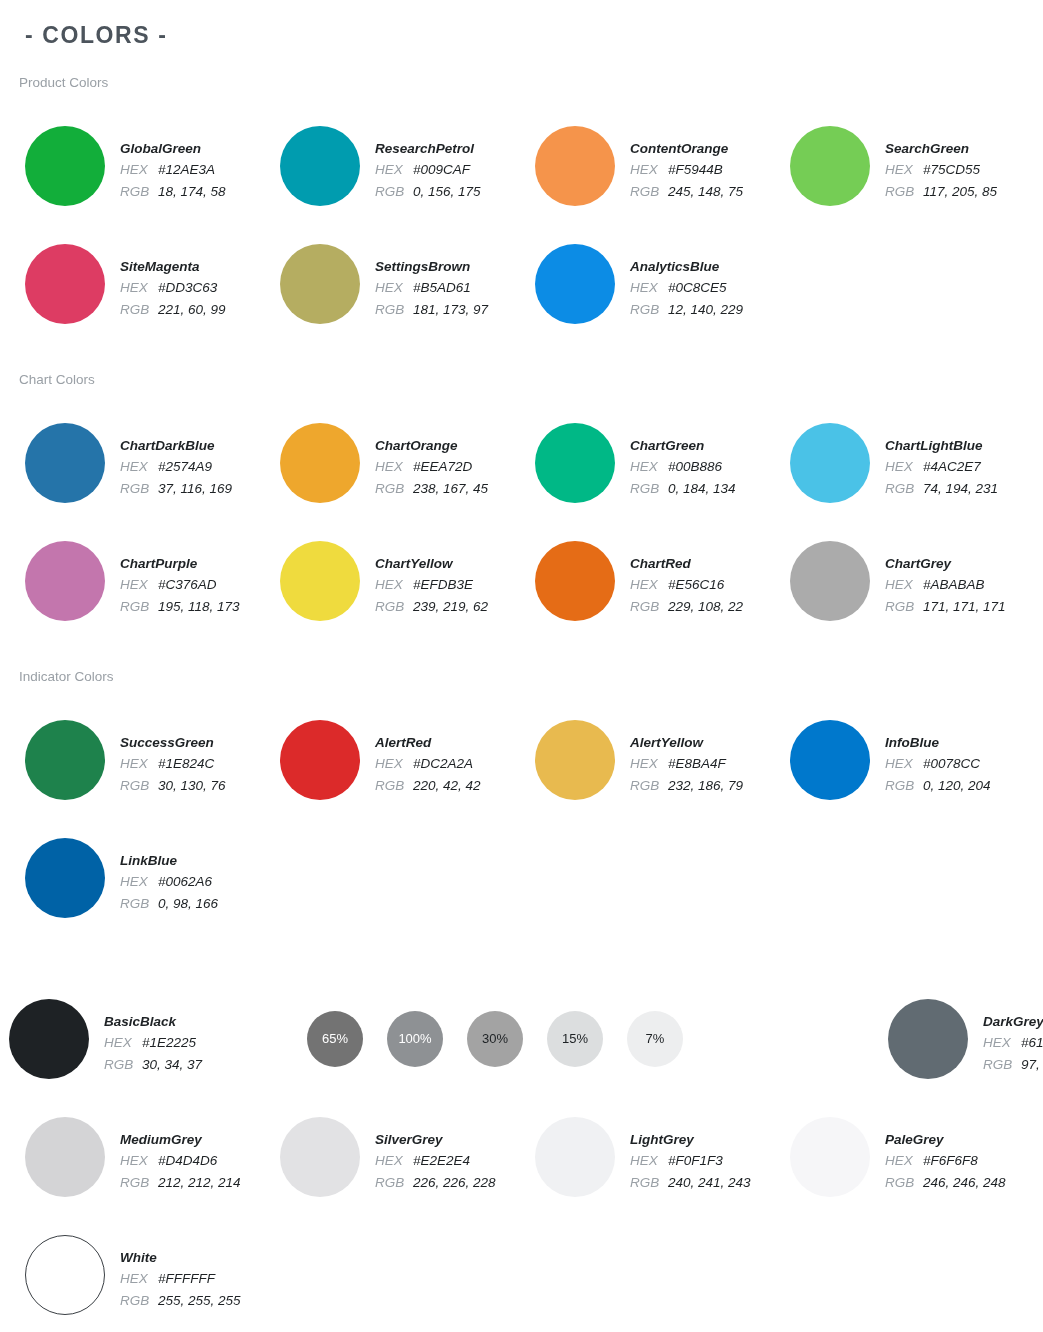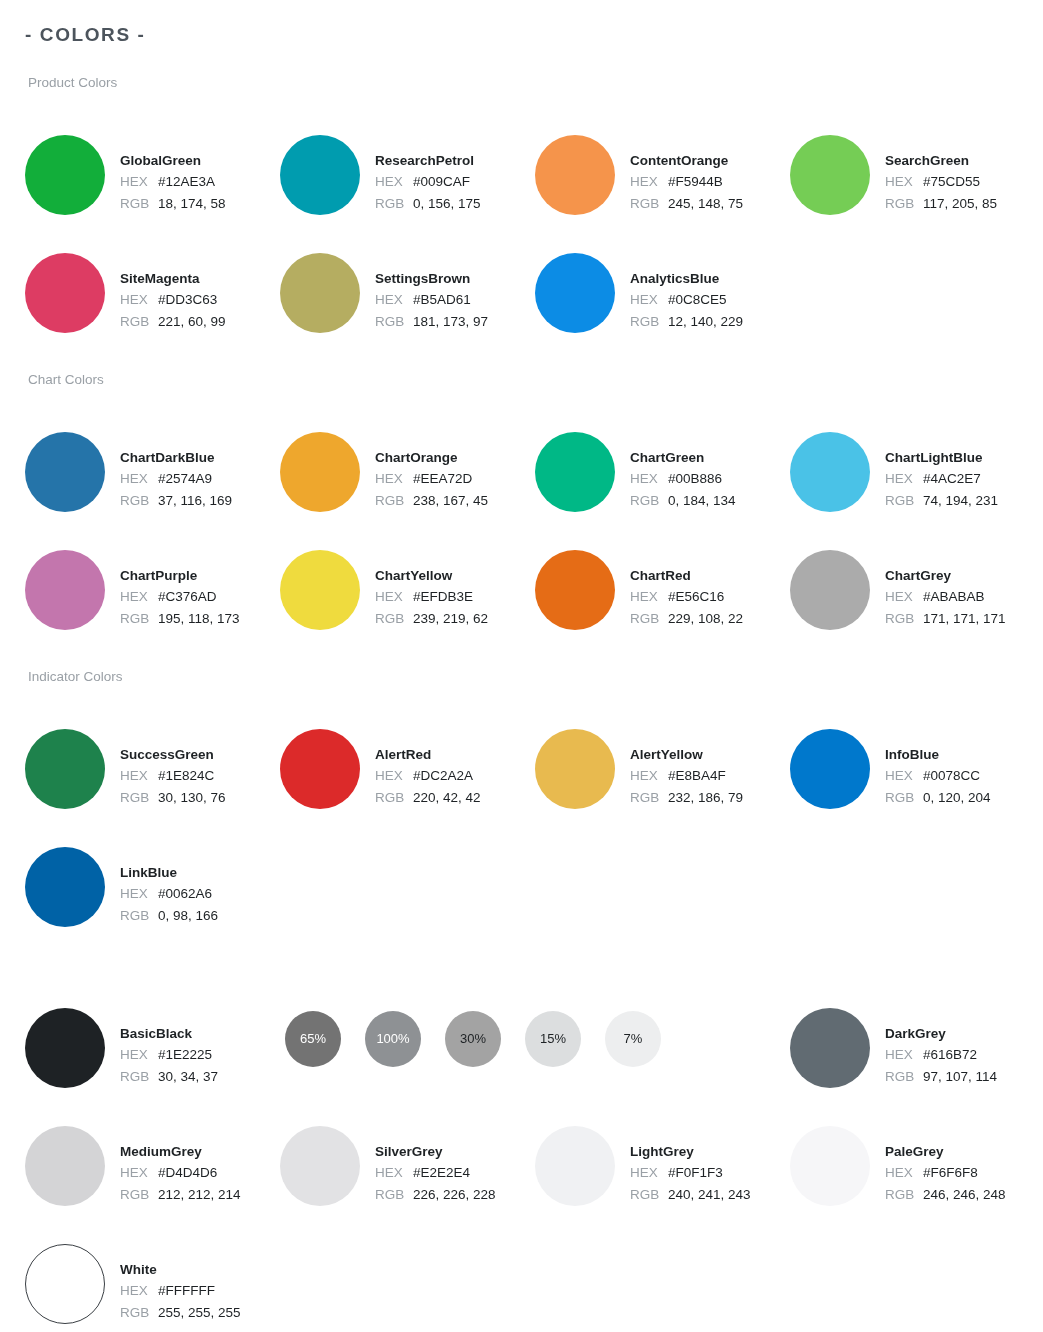--- a/index.html
+++ b/index.html
@@ -17,50 +17,51 @@
     position: relative;
     width: 1043px;
     height: 1332px;
     padding: 22px 0 0 0;
     overflow: hidden;
   }
 
   
   .page-title {
     margin: 0 0 0 25px;
-    font-size: 19px;
+    font-size: 23px;
     font-weight: bold;
     letter-spacing: 1.6px;
     color: #4c545c;
     line-height: 26px;
   }
 
   
   .section { margin-top: 0; }
   .section-label {
-    margin: 0 0 0 28px;
+    margin: 0 0 0 19px;
     font-size: 13.5px;
     font-weight: normal;
     color: #9aa0a6;
     line-height: 18px;
   }
 
   .swatch-grid {
     display: grid;
     grid-template-columns: repeat(4, 255px);
     justify-content: start;
     padding-left: 25px;
     row-gap: 19px;
   }
 
   
   .swatch {
     display: flex;
-    align-items: flex-end;
+    align-items: center;
     height: 99px;
+    font-style: italic;
   }
 
   .dot {
     flex: 0 0 auto;
     width: 80px;
     height: 80px;
     border-radius: 50%;
     margin-top: 1px;
   }
   .dot.bordered { border: 1px solid #3a3f44; }
@@ -93,22 +94,23 @@
   .kv .v {
     font-size: 13.5px;
     color: #1e2225;
   }
 
   
   .grey-first-row {
     display: grid;
     grid-template-columns: repeat(4, 255px);
     justify-content: start;
-    padding-left: 25px;
+    padding-left: 9px;
     align-items: start;
+    gap: 38px;
   }
   .tint-strip {
     grid-column: 2 / 4;
     display: flex;
     align-items: center;
     height: 99px;
     padding-left: 5px;
   }
   .tint {
     width: 56px;

